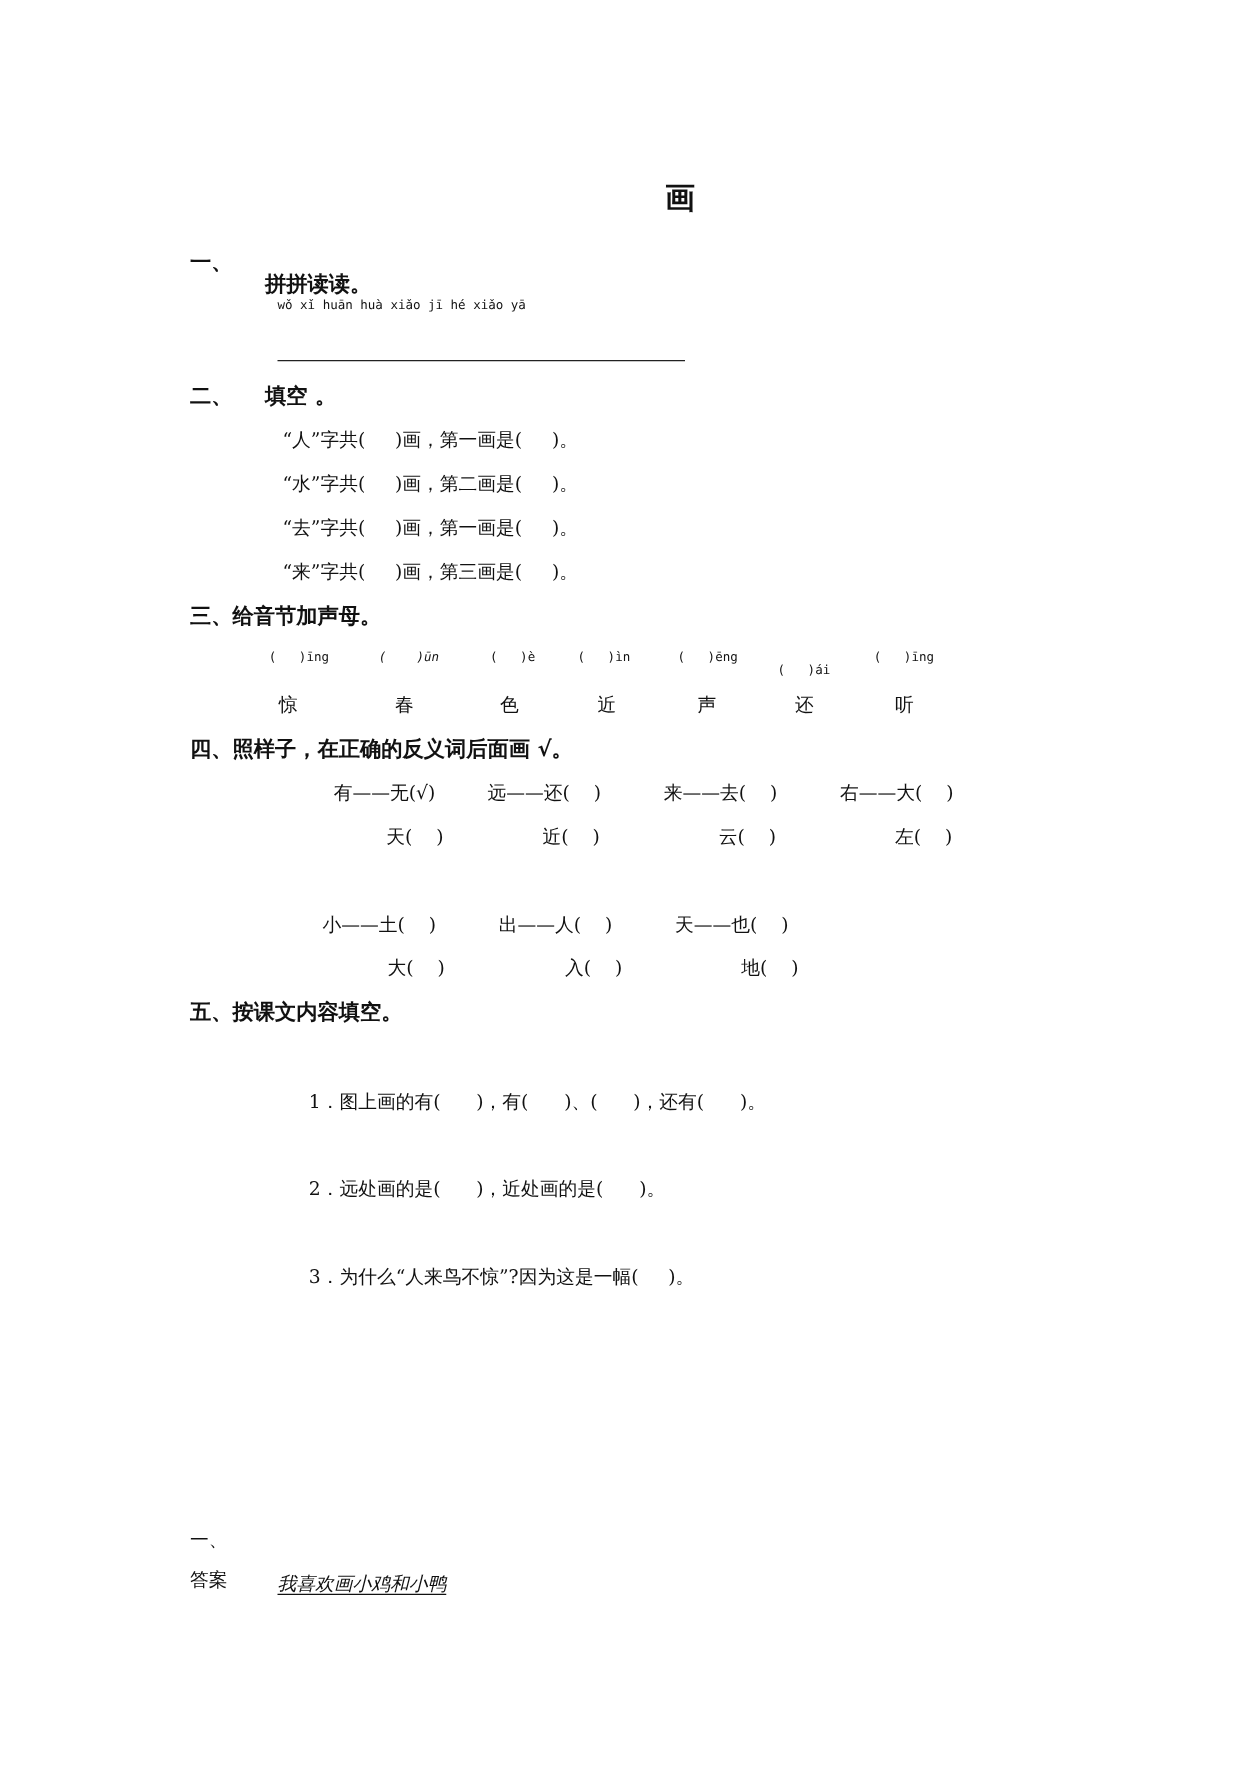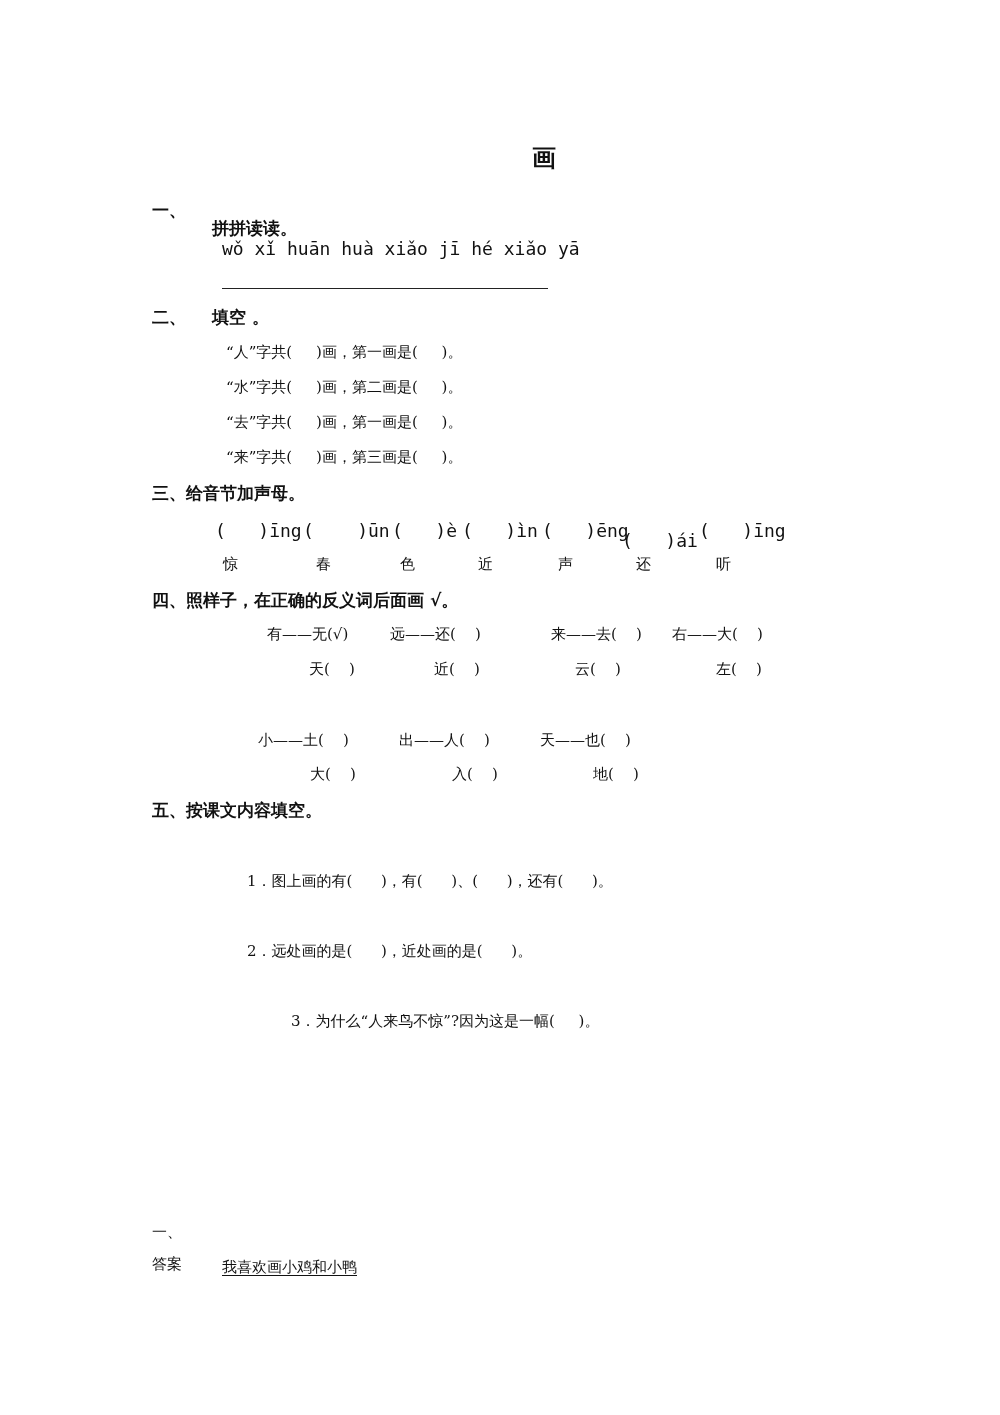--- a/index.html
+++ b/index.html
@@ -2,73 +2,73 @@
 <html><head>
 <meta charset="utf-8">
 <style>
   html, body { margin:0; padding:0; background:#ffffff; }
   body { width:1000px; height:1415px; position:relative; overflow:hidden;
          font-family:"DejaVu Serif", serif; color:#111; }
   .abs { position:absolute; white-space:pre; line-height:1; }
   .title { font-family:"DejaVu Sans", sans-serif; font-weight:bold; font-size:24px; }
   .h { font-family:"DejaVu Sans", sans-serif; font-weight:bold; font-size:17px; }
   .t { font-size:15px; }
-  .py { font-family:"DejaVu Sans Mono", monospace; font-size:18px; }
+  .py { font-family:"DejaVu Sans Mono", monospace; font-size:10px; }
   .line { position:absolute; height:1px; background:#222; }
-  .ul { text-decoration:underline; text-underline-offset:3px; }
+  .ul { text-decoration:underline; text-underline-offset:3px;font-style:italic; }
 </style>
 </head>
 <body>
 
 <div class="abs title" style="left:532px;top:146px;">画</div>
 
 <div class="abs h" style="left:152px;top:202px;">一、</div>
 <div class="abs h" style="left:212px;top:220px;">拼拼读读。</div>
 <div class="abs py" style="left:222px;top:240px;">wǒ xǐ huān huà xiǎo jī hé xiǎo yā</div>
 <div class="line" style="left:222px;top:288px;width:326px;"></div>
 
 <div class="abs h" style="left:152px;top:309px;">二、</div>
 <div class="abs h" style="left:212px;top:309px;">填空 。</div>
 <div class="abs t" style="left:226px;top:345px;">“人”字共(     )画，第一画是(     )。</div>
 <div class="abs t" style="left:226px;top:380px;">“水”字共(     )画，第二画是(     )。</div>
 <div class="abs t" style="left:226px;top:415px;">“去”字共(     )画，第一画是(     )。</div>
 <div class="abs t" style="left:226px;top:450px;">“来”字共(     )画，第三画是(     )。</div>
 
 <div class="abs h" style="left:152px;top:485px;">三、给音节加声母。</div>
 <div class="abs py" style="left:215px;top:522px;">(   )īng</div>
-<div class="abs py" style="left:303px;top:522px;">(    )ūn</div>
+<div class="abs py" style="left:303px;top:522px;font-style:italic;">(    )ūn</div>
 <div class="abs py" style="left:392px;top:522px;">(   )è</div>
 <div class="abs py" style="left:462px;top:522px;">(   )ìn</div>
 <div class="abs py" style="left:542px;top:522px;">(   )ēng</div>
 <div class="abs py" style="left:622px;top:532px;">(   )ái</div>
 <div class="abs py" style="left:699px;top:522px;">(   )īng</div>
 <div class="abs t" style="left:223px;top:557px;">惊</div>
 <div class="abs t" style="left:316px;top:557px;">春</div>
 <div class="abs t" style="left:400px;top:557px;">色</div>
 <div class="abs t" style="left:478px;top:557px;">近</div>
 <div class="abs t" style="left:558px;top:557px;">声</div>
 <div class="abs t" style="left:636px;top:557px;">还</div>
 <div class="abs t" style="left:716px;top:557px;">听</div>
 
 <div class="abs h" style="left:152px;top:592px;">四、照样子，在正确的反义词后面画 √。</div>
 <div class="abs t" style="left:267px;top:627px;">有——无(√)</div>
 <div class="abs t" style="left:390px;top:627px;">远——还(    )</div>
-<div class="abs t" style="left:551px;top:627px;">来——去(    )</div>
+<div class="abs t" style="left:531px;top:627px;">来——去(    )</div>
 <div class="abs t" style="left:672px;top:627px;">右——大(    )</div>
 <div class="abs t" style="left:309px;top:662px;">天(    )</div>
 <div class="abs t" style="left:434px;top:662px;">近(    )</div>
 <div class="abs t" style="left:575px;top:662px;">云(    )</div>
 <div class="abs t" style="left:716px;top:662px;">左(    )</div>
 <div class="abs t" style="left:258px;top:733px;">小——土(    )</div>
 <div class="abs t" style="left:399px;top:733px;">出——人(    )</div>
 <div class="abs t" style="left:540px;top:733px;">天——也(    )</div>
 <div class="abs t" style="left:310px;top:767px;">大(    )</div>
 <div class="abs t" style="left:452px;top:767px;">入(    )</div>
 <div class="abs t" style="left:593px;top:767px;">地(    )</div>
 
 <div class="abs h" style="left:152px;top:802px;">五、按课文内容填空。</div>
 <div class="abs t" style="left:247px;top:874px;text-align:right;">1．图上画的有(      )，有(      )、(      )，还有(      )。</div>
 <div class="abs t" style="left:247px;top:944px;">2．远处画的是(      )，近处画的是(      )。</div>
-<div class="abs t" style="left:247px;top:1014px;margin-left:44px;">3．为什么“人来鸟不惊”?因为这是一幅(     )。</div>
+<div class="abs t" style="left:247px;top:1014px;">3．为什么“人来鸟不惊”?因为这是一幅(     )。</div>
 
 <div class="abs t" style="left:152px;top:1257px;">答案</div>
 <div class="abs t" style="left:152px;top:1225px;">一、</div>
 <div class="abs t ul" style="left:222px;top:1260px;">我喜欢画小鸡和小鸭</div>
 
 </body></html>

